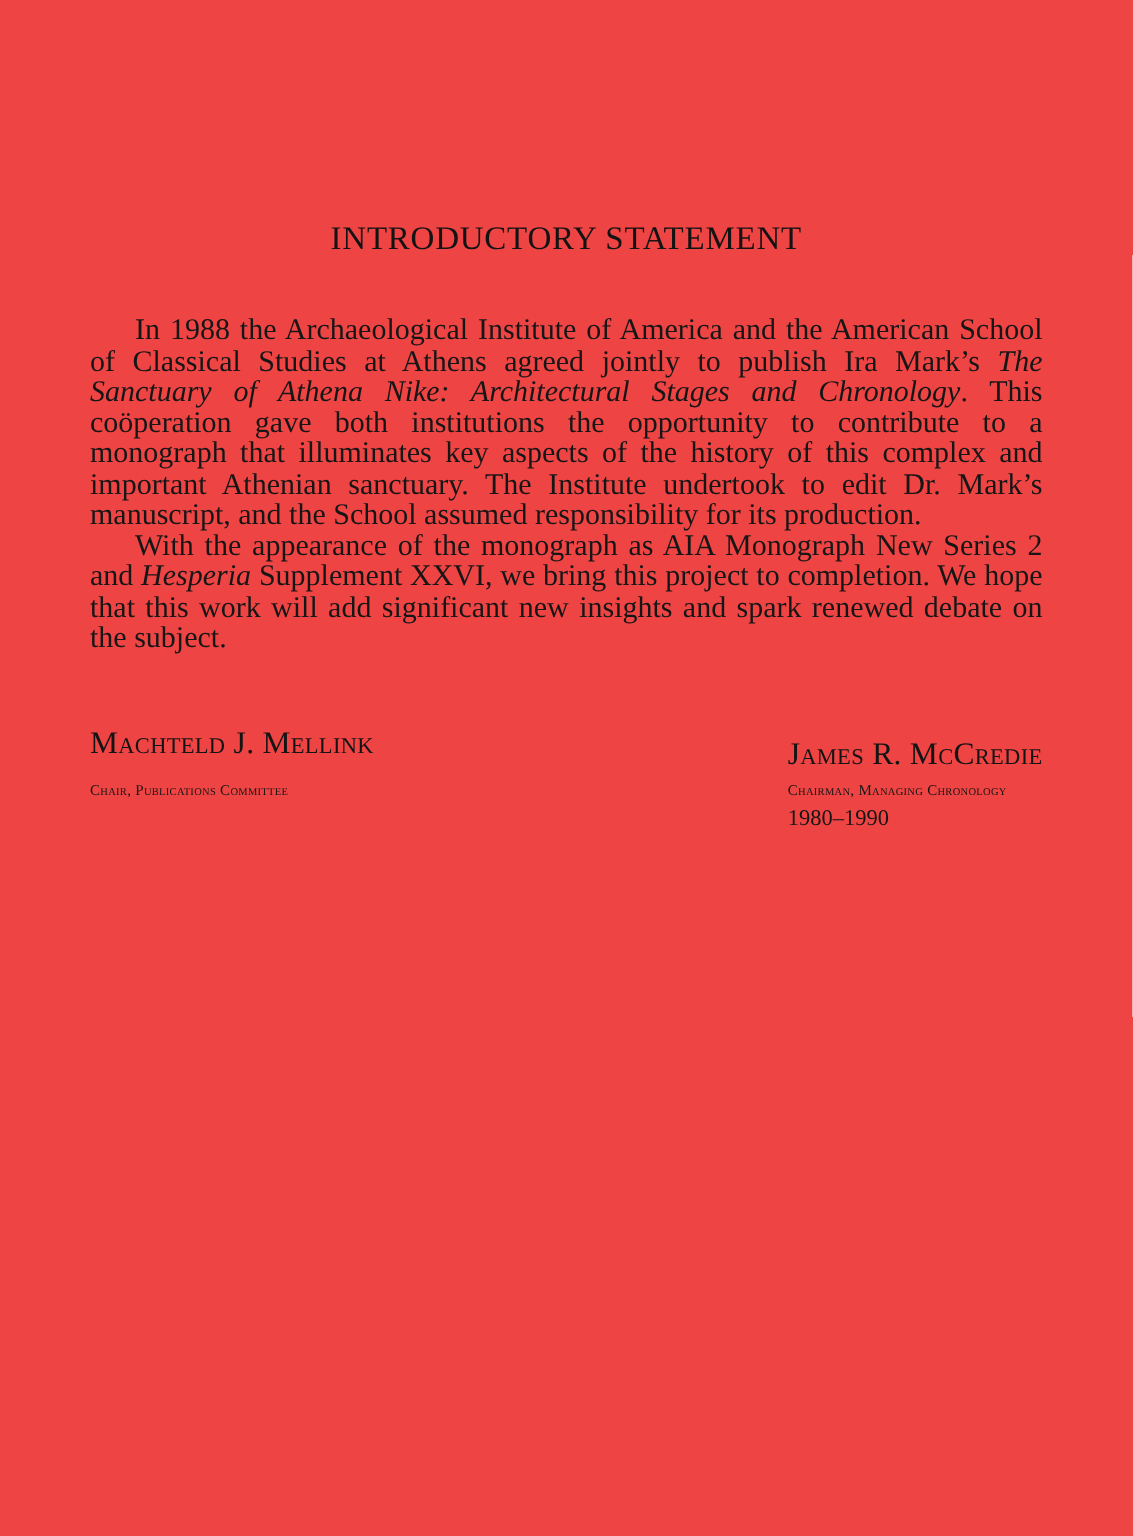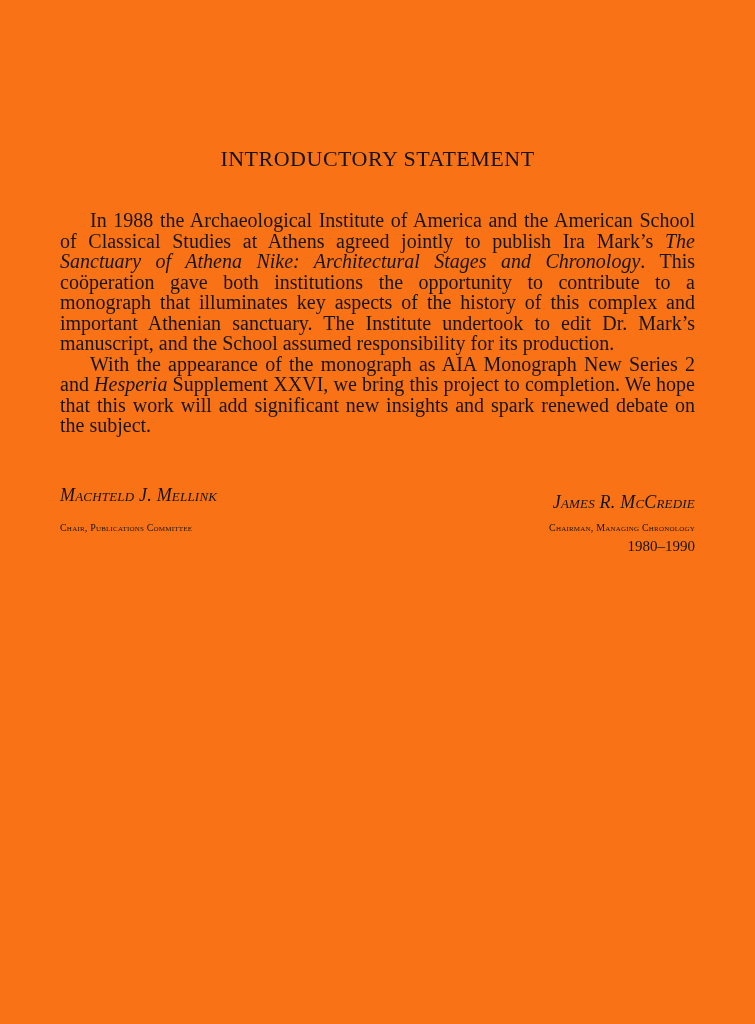--- a/index.html
+++ b/index.html
@@ -5,21 +5,21 @@
   html, body {
     margin: 0;
     padding: 0;
     background: #ffffff;
   }
   .page {
     position: relative;
     width: 755px;
     height: 1024px;
     box-sizing: border-box;
-    background: #f97316;
+    background: #ef4444;
     color: #141414;
     font-family: "Liberation Serif", serif;
     padding: 146px 60px 0 60px;
     overflow: hidden;
   }
   .doc-title {
     margin: 0 0 38px 0;
     text-align: center;
     font-size: 22px;
     font-weight: normal;
@@ -45,28 +45,26 @@
   }
   .sig-block {
     line-height: 19px;
     font-size: 15px;
   }
   .sig-left {
     text-align: left;
     max-width: 46%;
   }
   .sig-right {
-    text-align: right;
     max-width: 54%;
   }
   .sig-name {
     font-variant: small-caps;
-    font-size: 18px;
+    font-size: 21px;
     letter-spacing: 0.2px;
-    font-style: italic;
   }
   .sig-left .sig-name {
     margin-bottom: 13px;
   }
   .sig-right .sig-name {
     margin-top: 7px;
     margin-bottom: 6px;
   }
   .sig-role {
     font-variant: small-caps;

